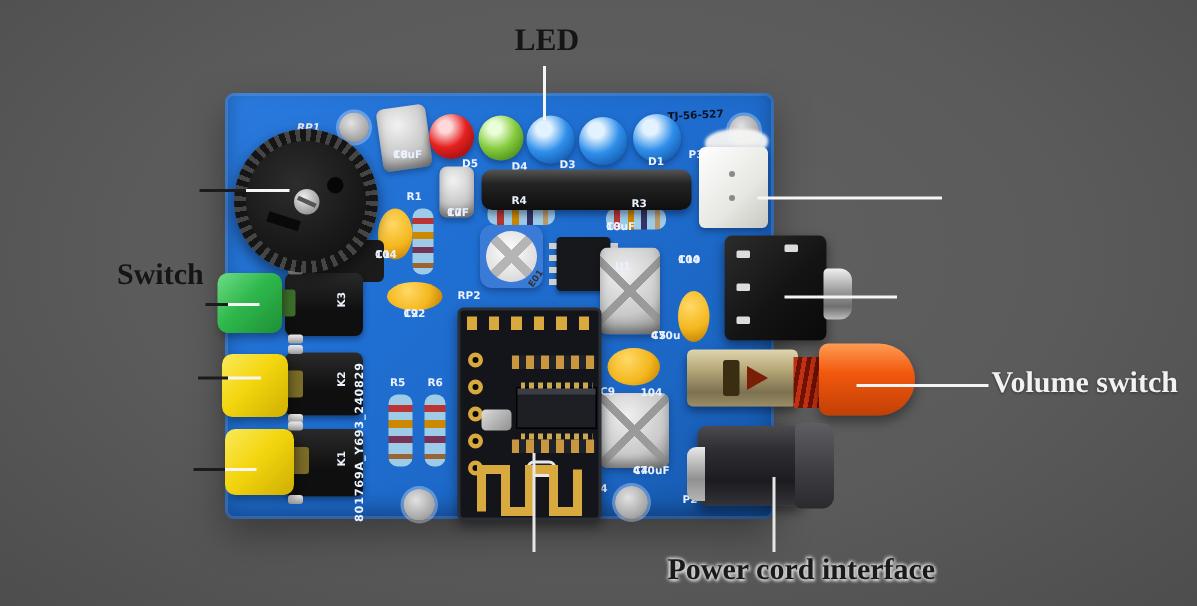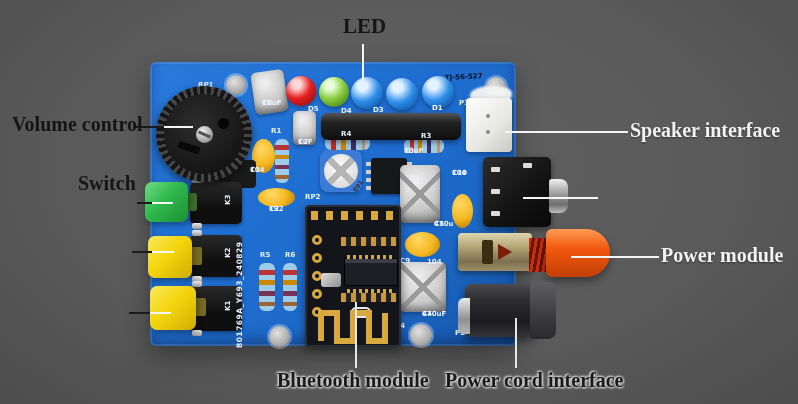--- a/index.html
+++ b/index.html
@@ -286,20 +286,17 @@
   <div class="cline" style="left:137px;top:202px;width:36px;height:2px;background:linear-gradient(90deg,#1b1b1b 0 42%,var(--line-light) 42%)"></div>
   <div class="cline" style="left:132px;top:251px;width:42px;height:2px;background:linear-gradient(90deg,#1b1b1b 0 48%,var(--line-light) 48%)"></div>
   <div class="cline" style="left:129px;top:312px;width:42px;height:2px;background:linear-gradient(90deg,#1b1b1b 0 50%,var(--line-light) 50%)"></div>
   <div class="cline" style="left:505px;top:131px;width:123px;height:2px;background:var(--line-light)"></div>
   <div class="cline" style="left:523px;top:197px;width:75px;height:2px;background:var(--line-light)"></div>
   <div class="cline" style="left:571px;top:256px;width:88px;height:2px;background:var(--line-light)"></div>
   <div class="cline" style="left:355px;top:302px;width:2px;height:66px;background:#e6e6e6"></div>
   <div class="cline" style="left:515px;top:318px;width:2px;height:50px;background:#e6e6e6"></div>
 
   <div class="co" style="left:343px;top:15px;font-size:21px">LED</div>
-  <div class="co" style="left:12px;top:114px">Volume control</div>
   <div class="co" style="left:78px;top:173px">Switch</div>
-  <div class="co light" style="left:630px;top:120px">Speaker interface</div>
-  <div class="co light" style="left:661px;top:245px">Power module</div>
-  <div class="co glow" style="left:277px;top:370px">Bluetooth module</div>
+  <div class="co light" style="left:661px;top:245px">Volume switch</div>
   <div class="co glow" style="left:445px;top:370px">Power cord interface</div>
 
 </div>
 
 </body></html>

